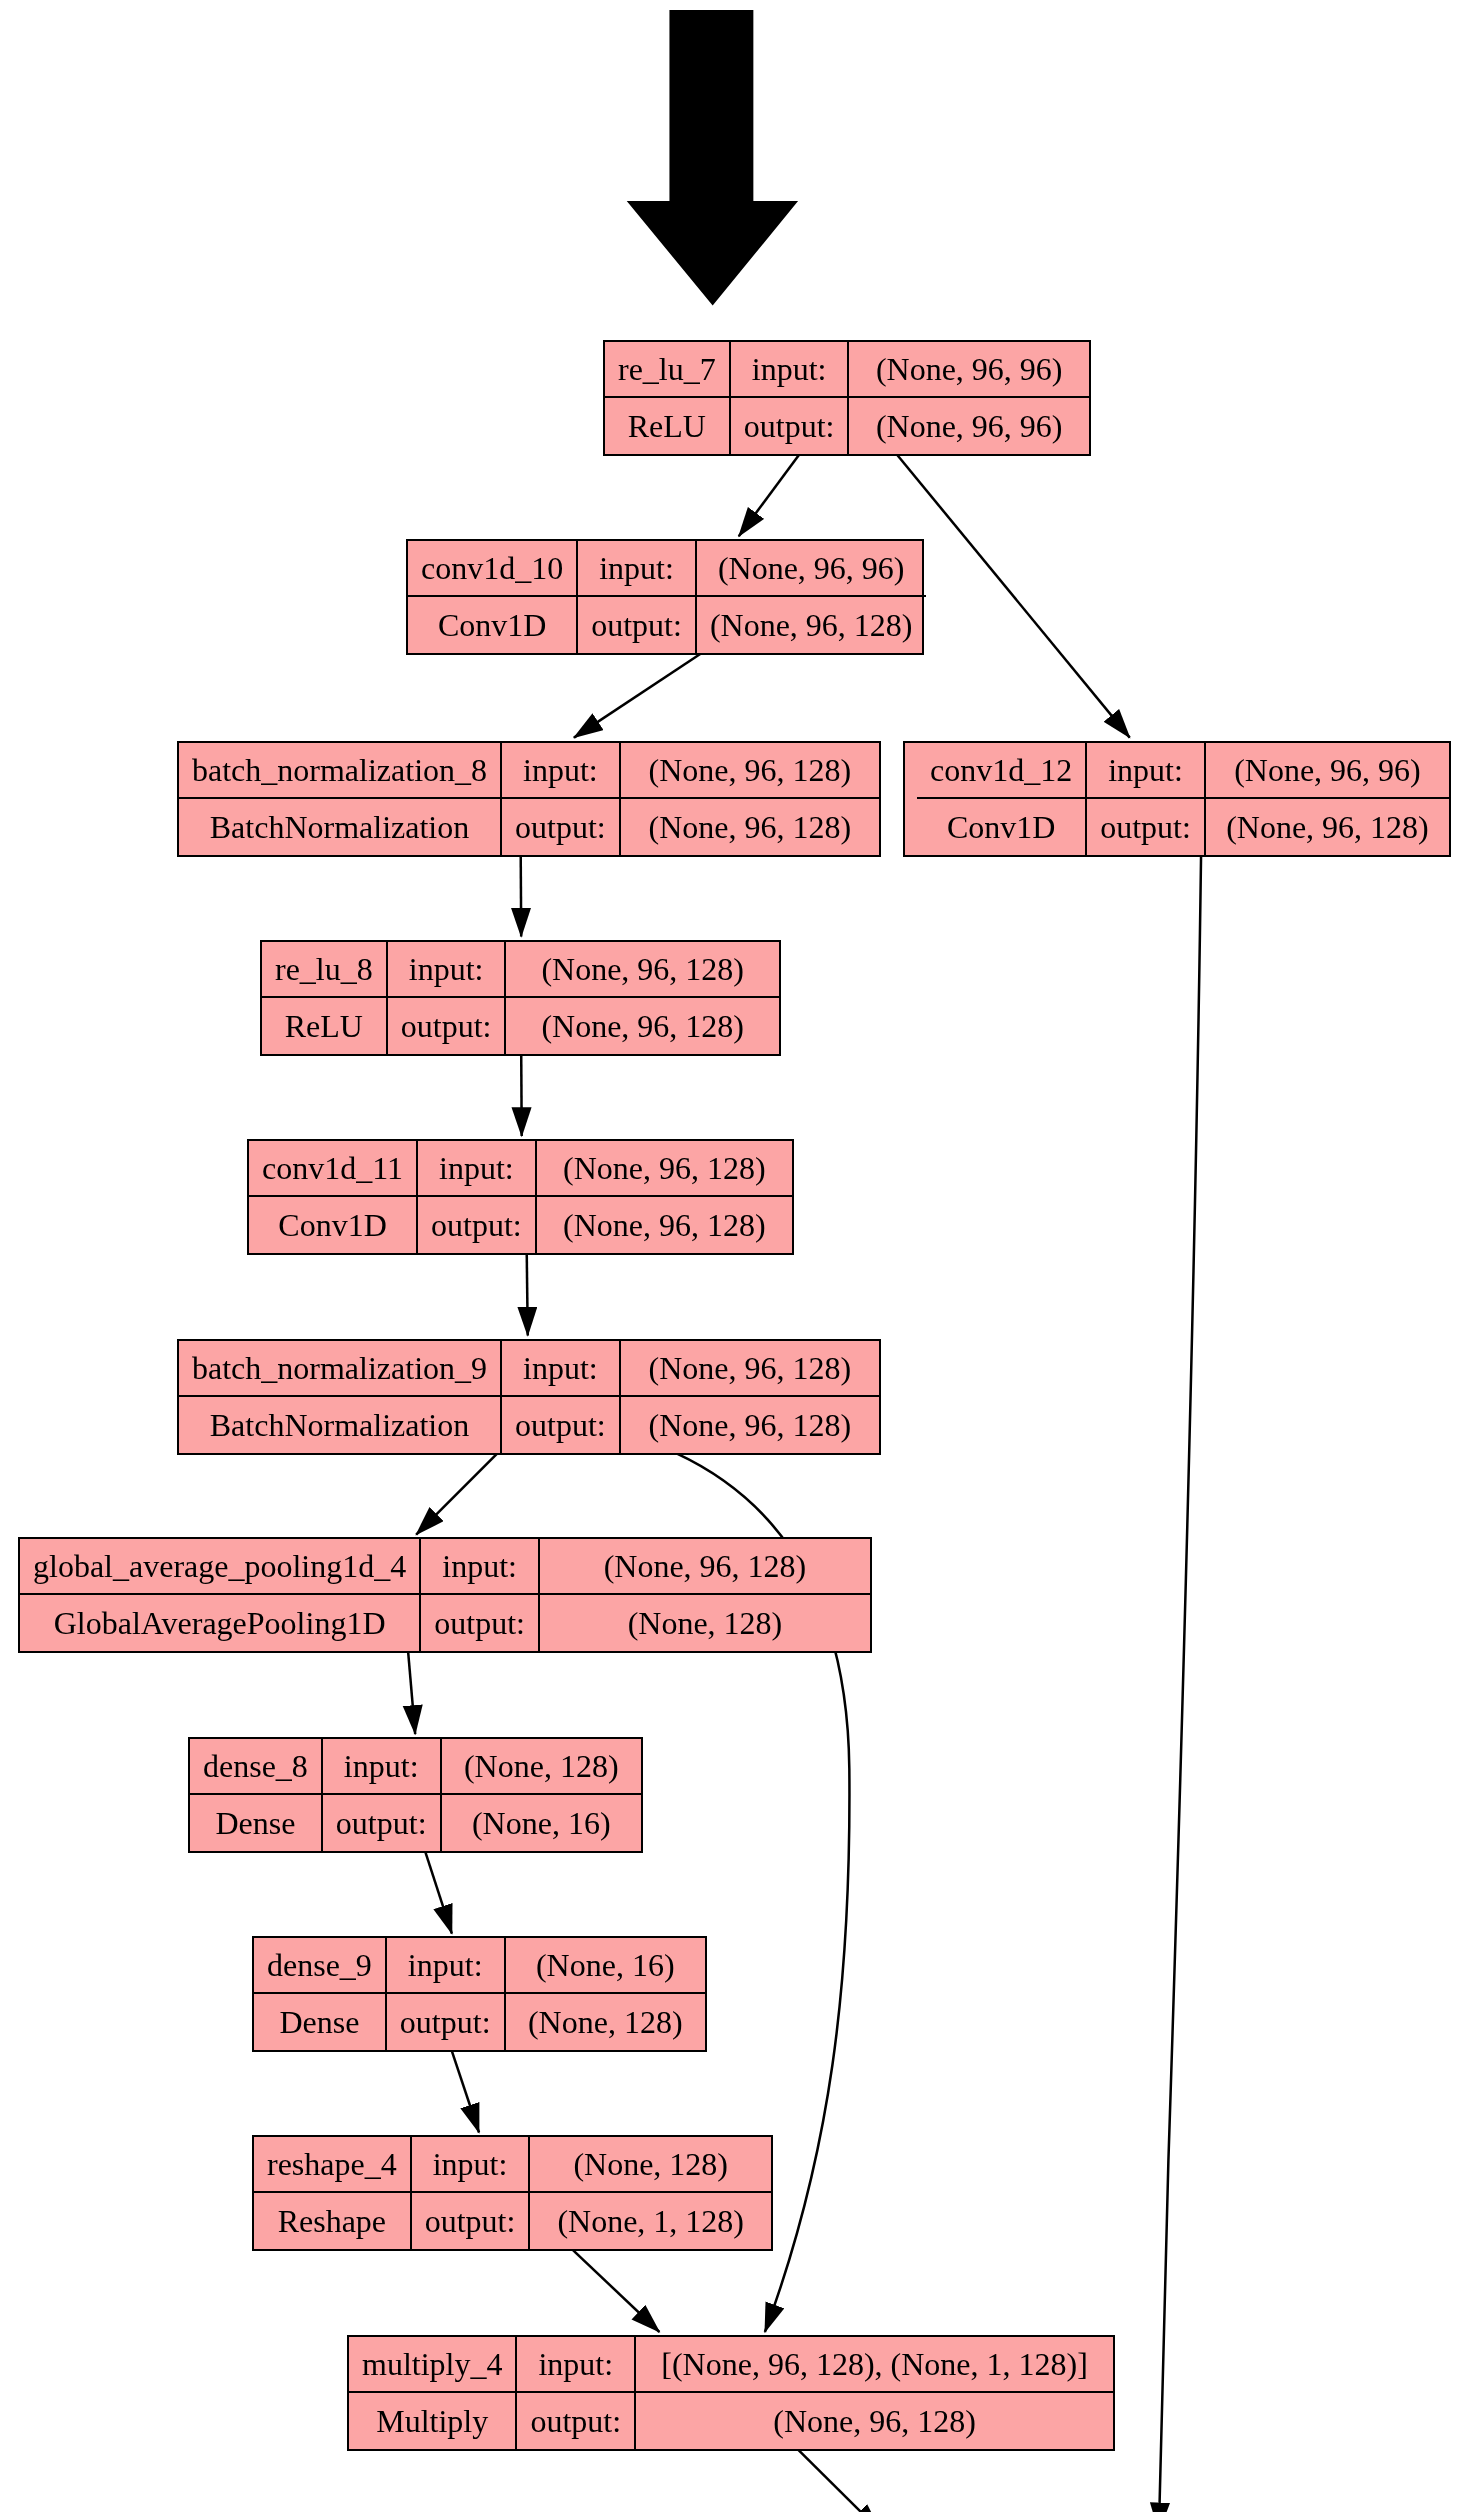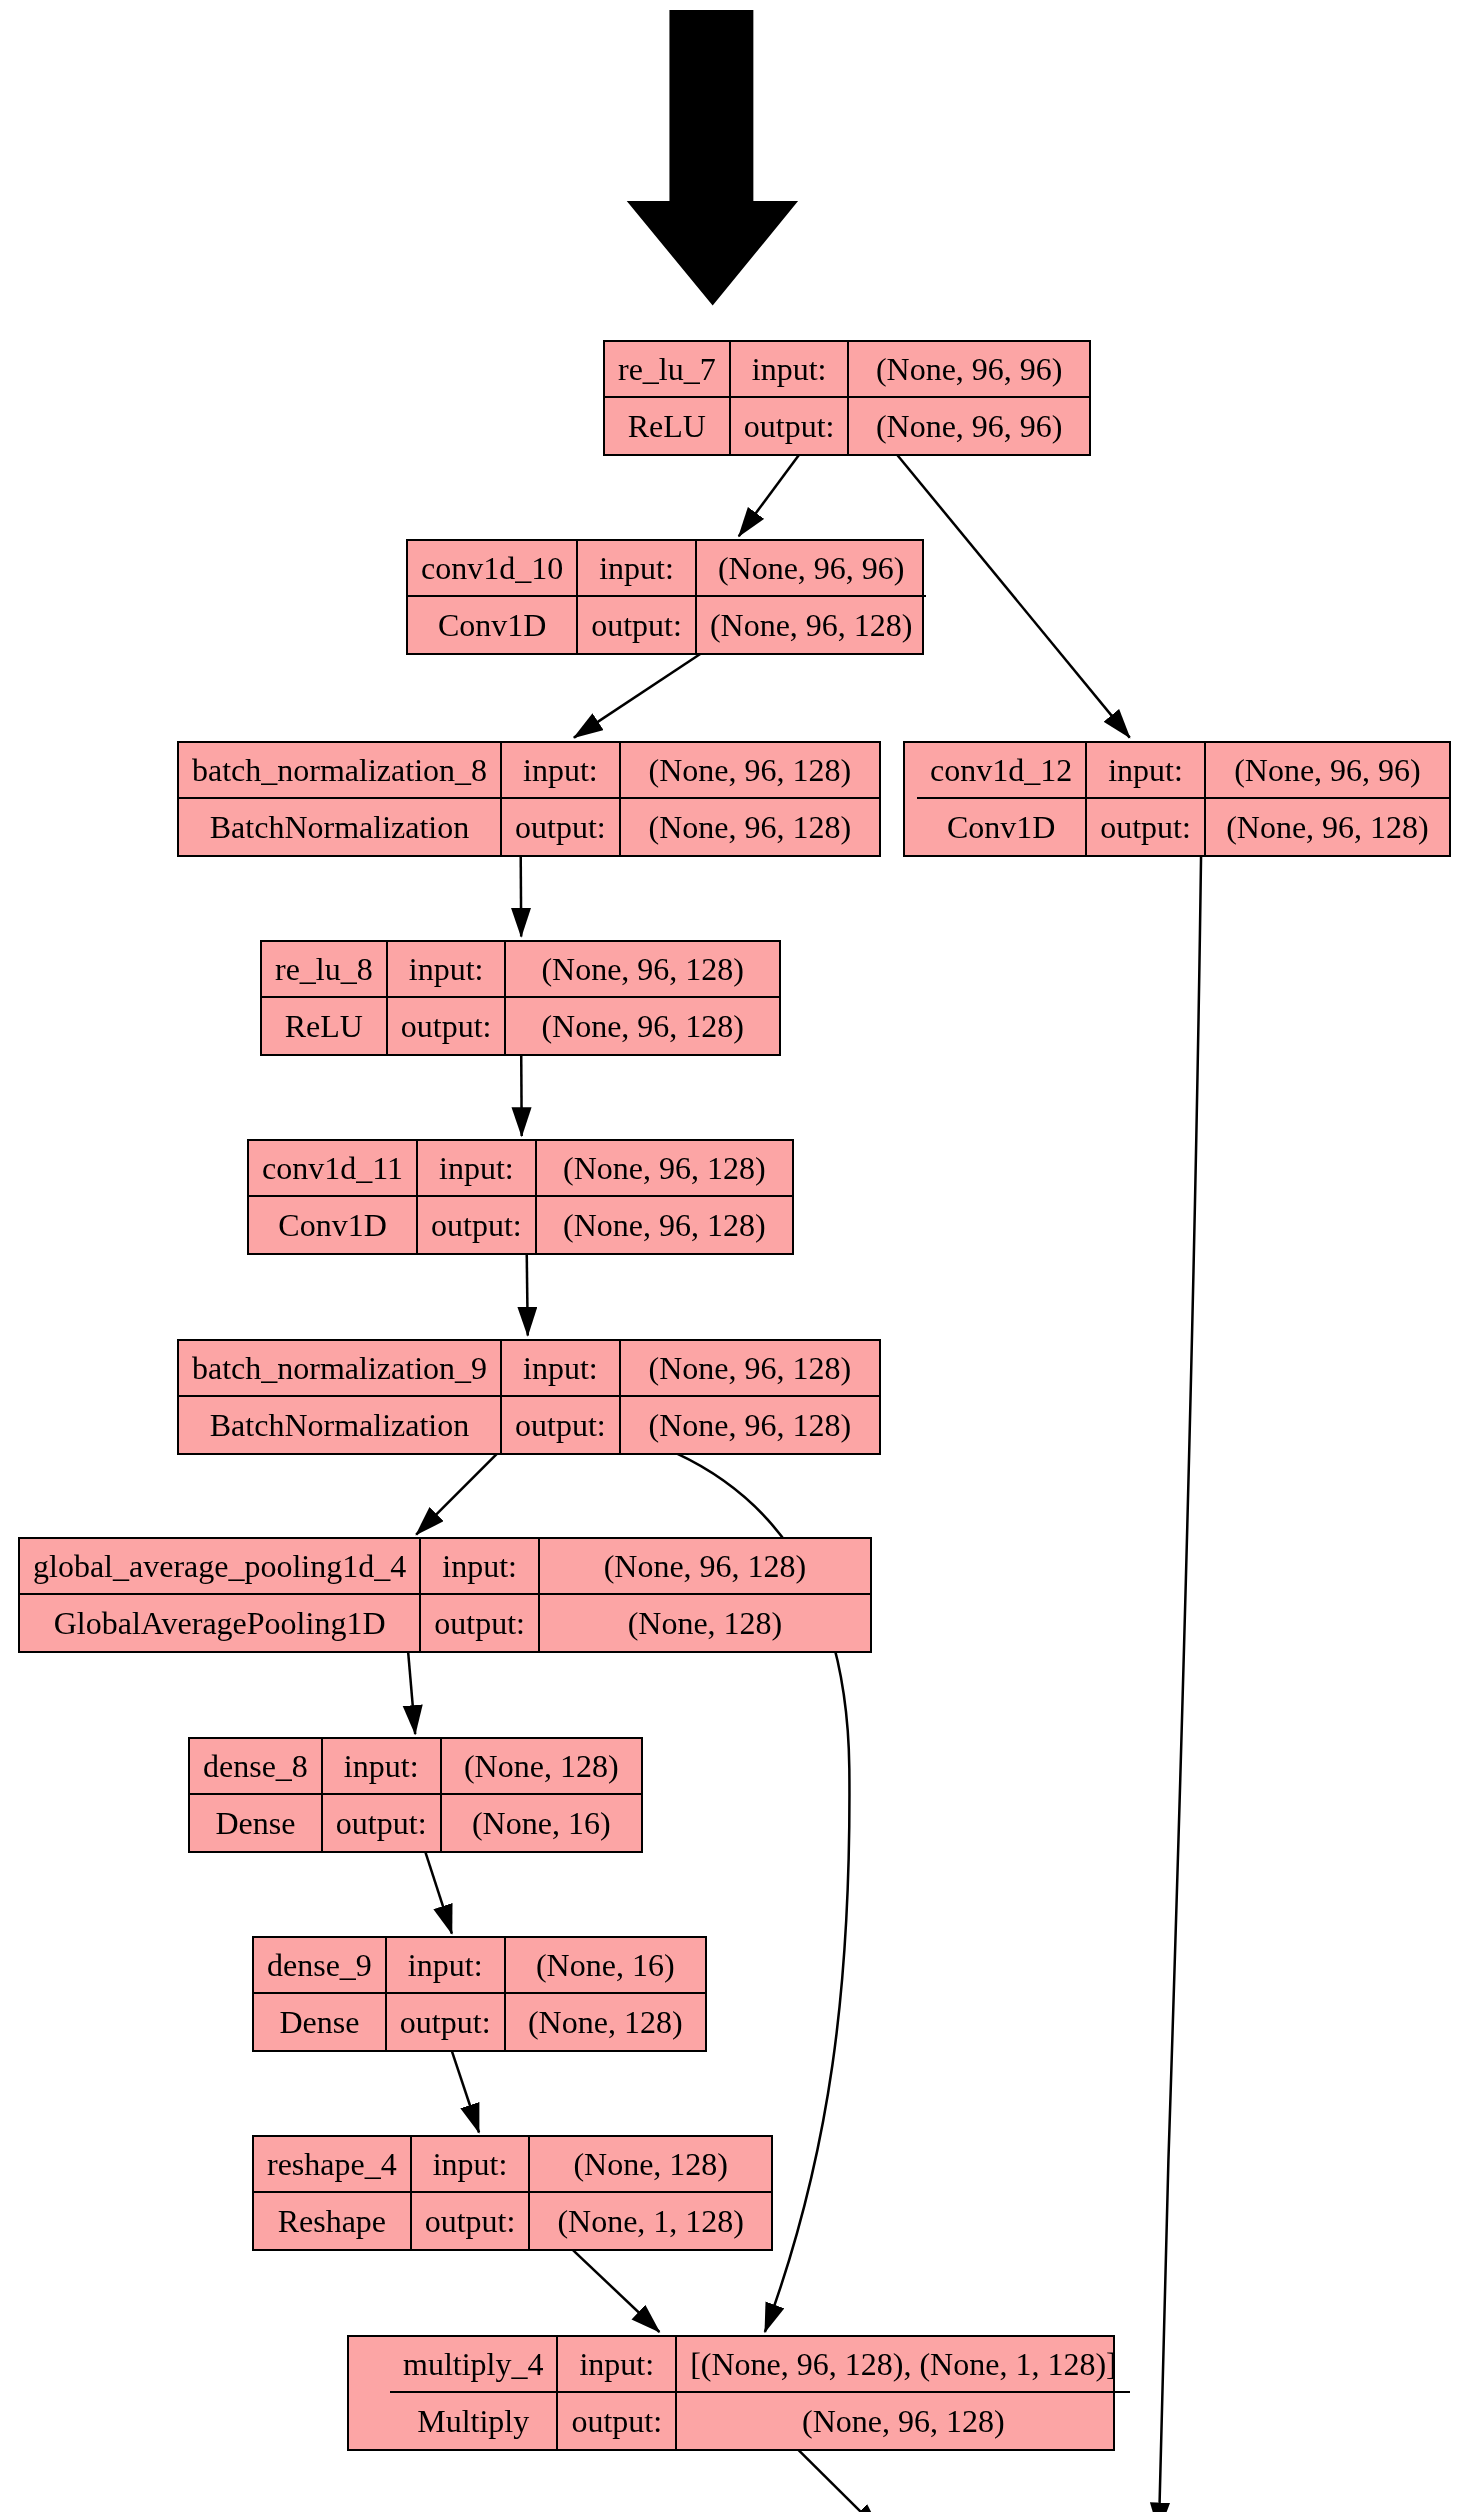--- a/index.html
+++ b/index.html
@@ -146,21 +146,21 @@
       <div class="cell c-shape r1">(None, 128)</div>
     </div>
     <div class="node" style="left: 252px; top: 2135px; width: 521px;">
       <div class="cell c-name r0 b-right">reshape_4</div>
       <div class="cell c-io r0 b-right">input:</div>
       <div class="cell c-shape r0">(None, 128)</div>
       <div class="cell c-name r1 b-right">Reshape</div>
       <div class="cell c-io r1 b-right">output:</div>
       <div class="cell c-shape r1">(None, 1, 128)</div>
     </div>
-    <div class="node" style="left: 347px; top: 2335px; width: 768px; padding-left: 41px;">
+    <div class="node" style="left: 347px; top: 2335px; width: 768px;">
       <div class="cell c-name r0 b-right">multiply_4</div>
       <div class="cell c-io r0 b-right">input:</div>
       <div class="cell c-shape r0">[(None, 96, 128), (None, 1, 128)]</div>
       <div class="cell c-name r1 b-right">Multiply</div>
       <div class="cell c-io r1 b-right">output:</div>
       <div class="cell c-shape r1">(None, 96, 128)</div>
     </div>
   </div>
 
 

